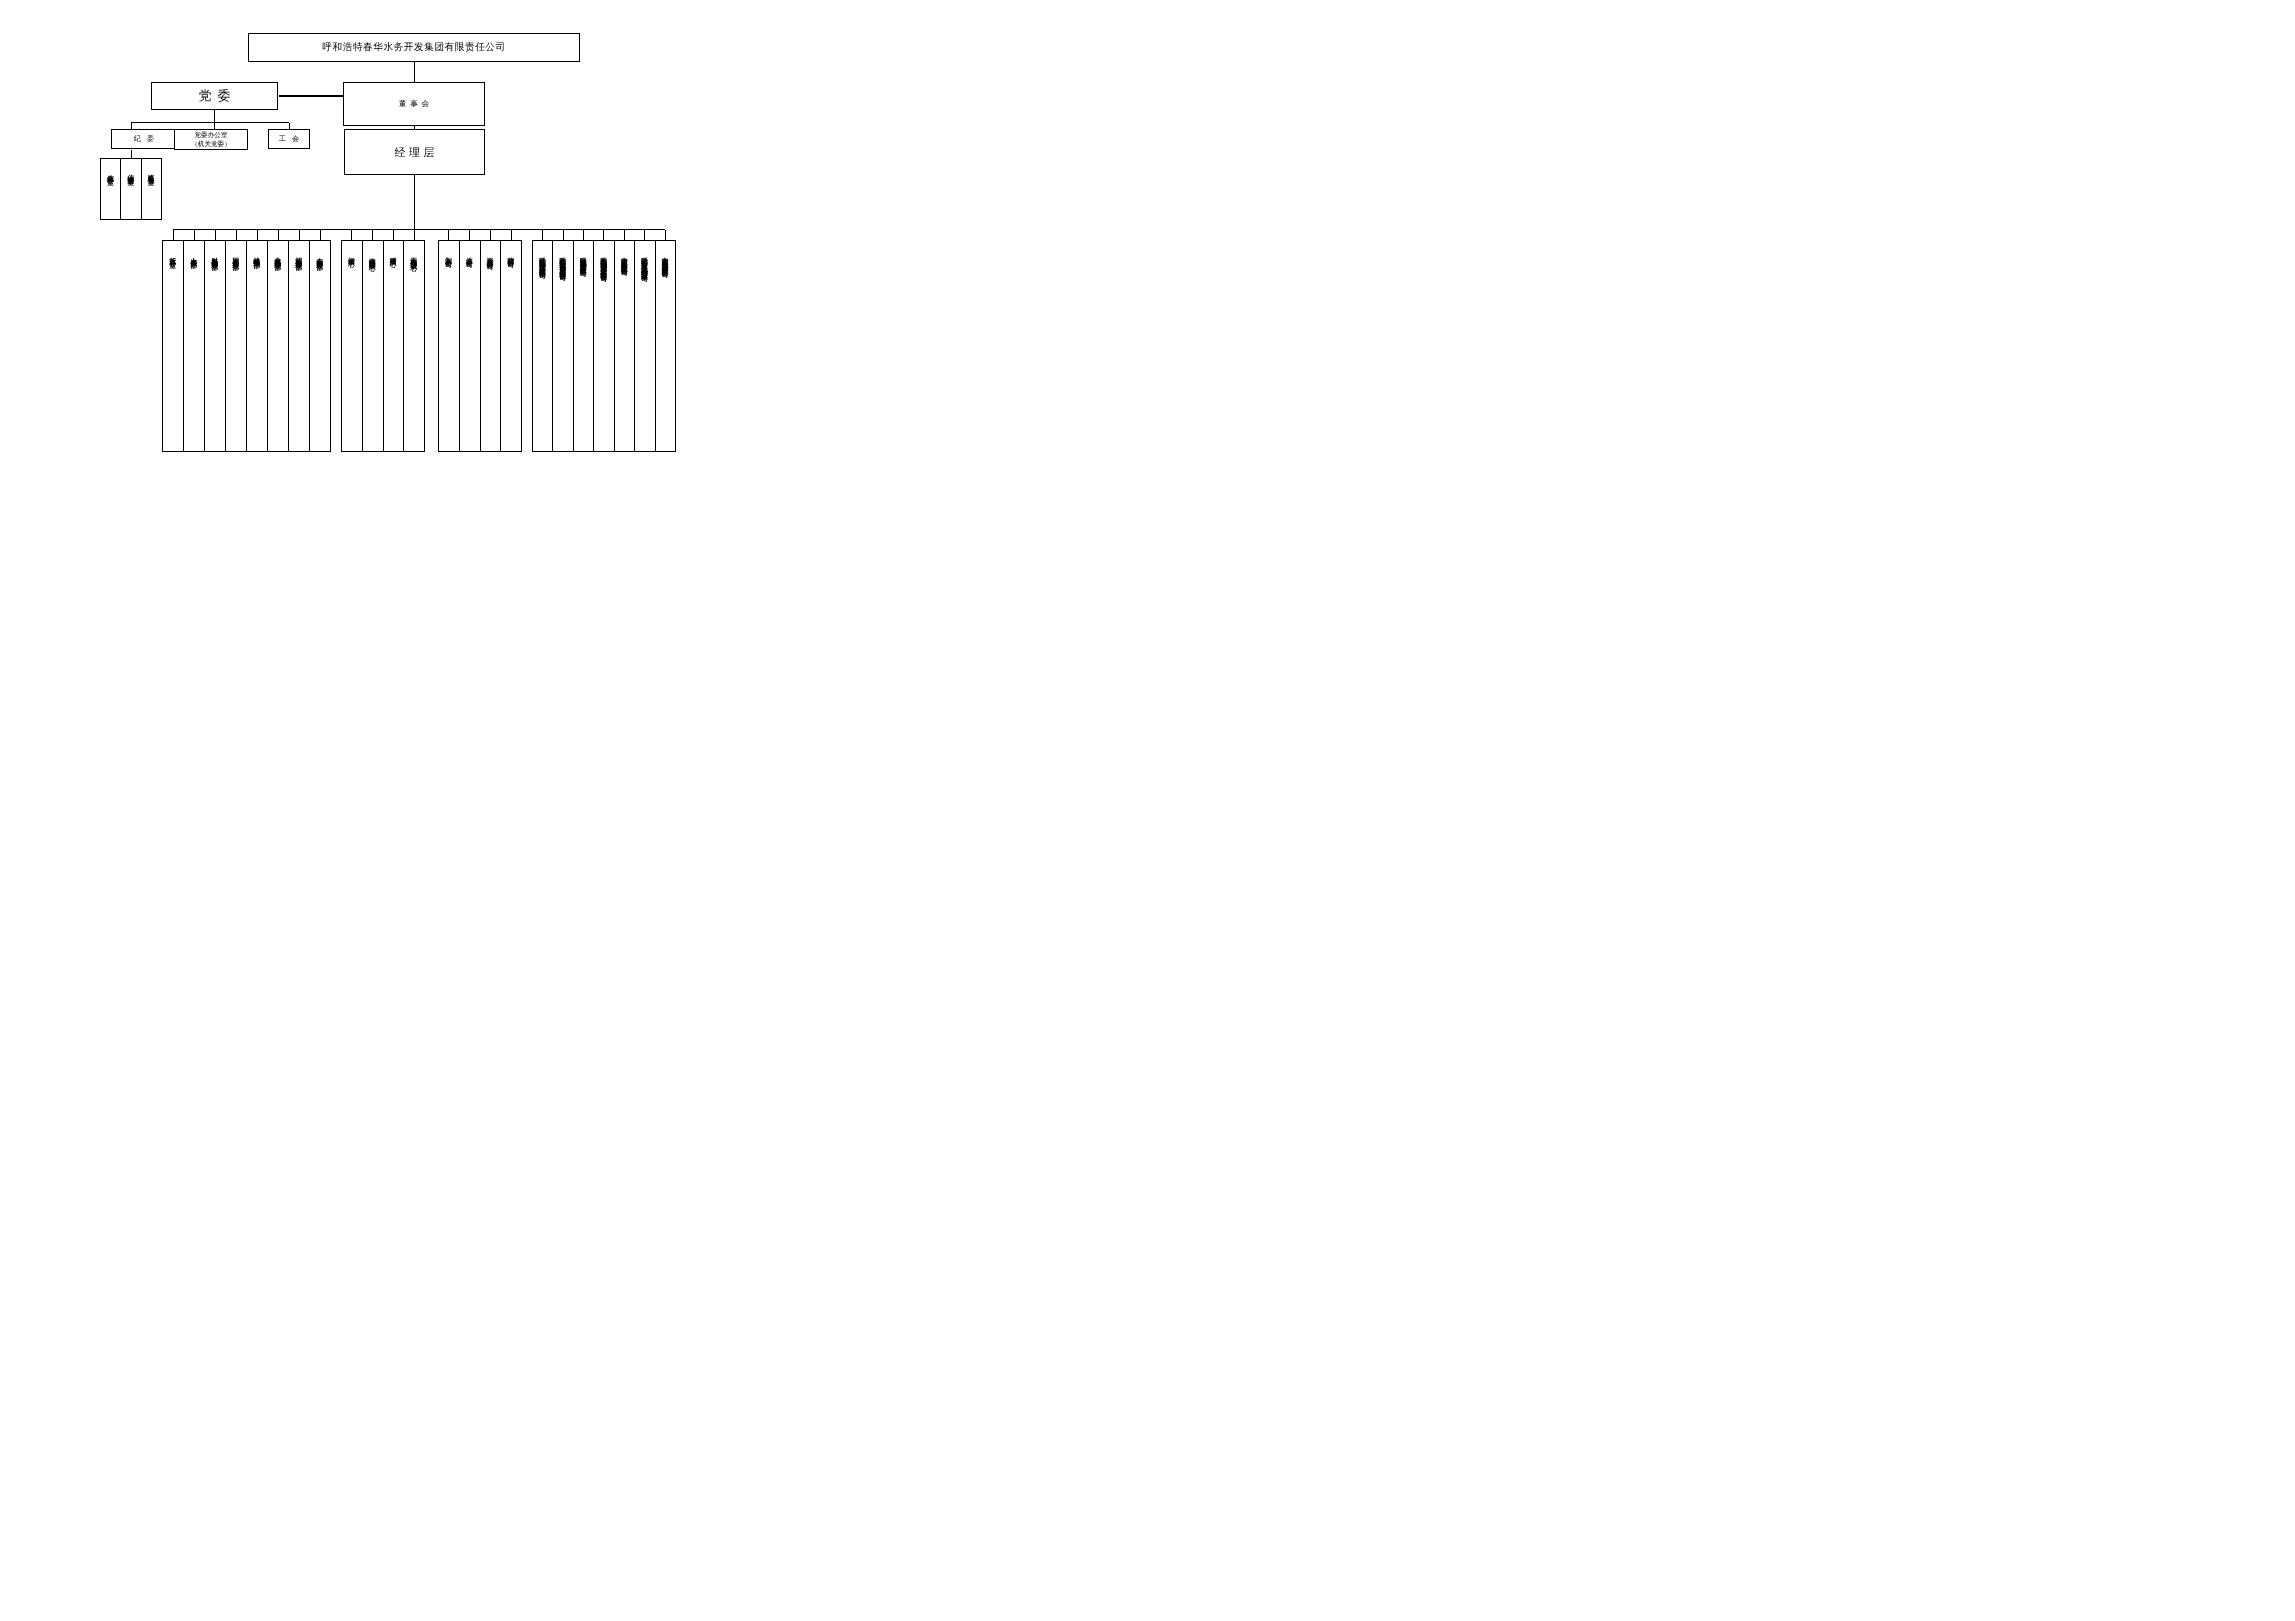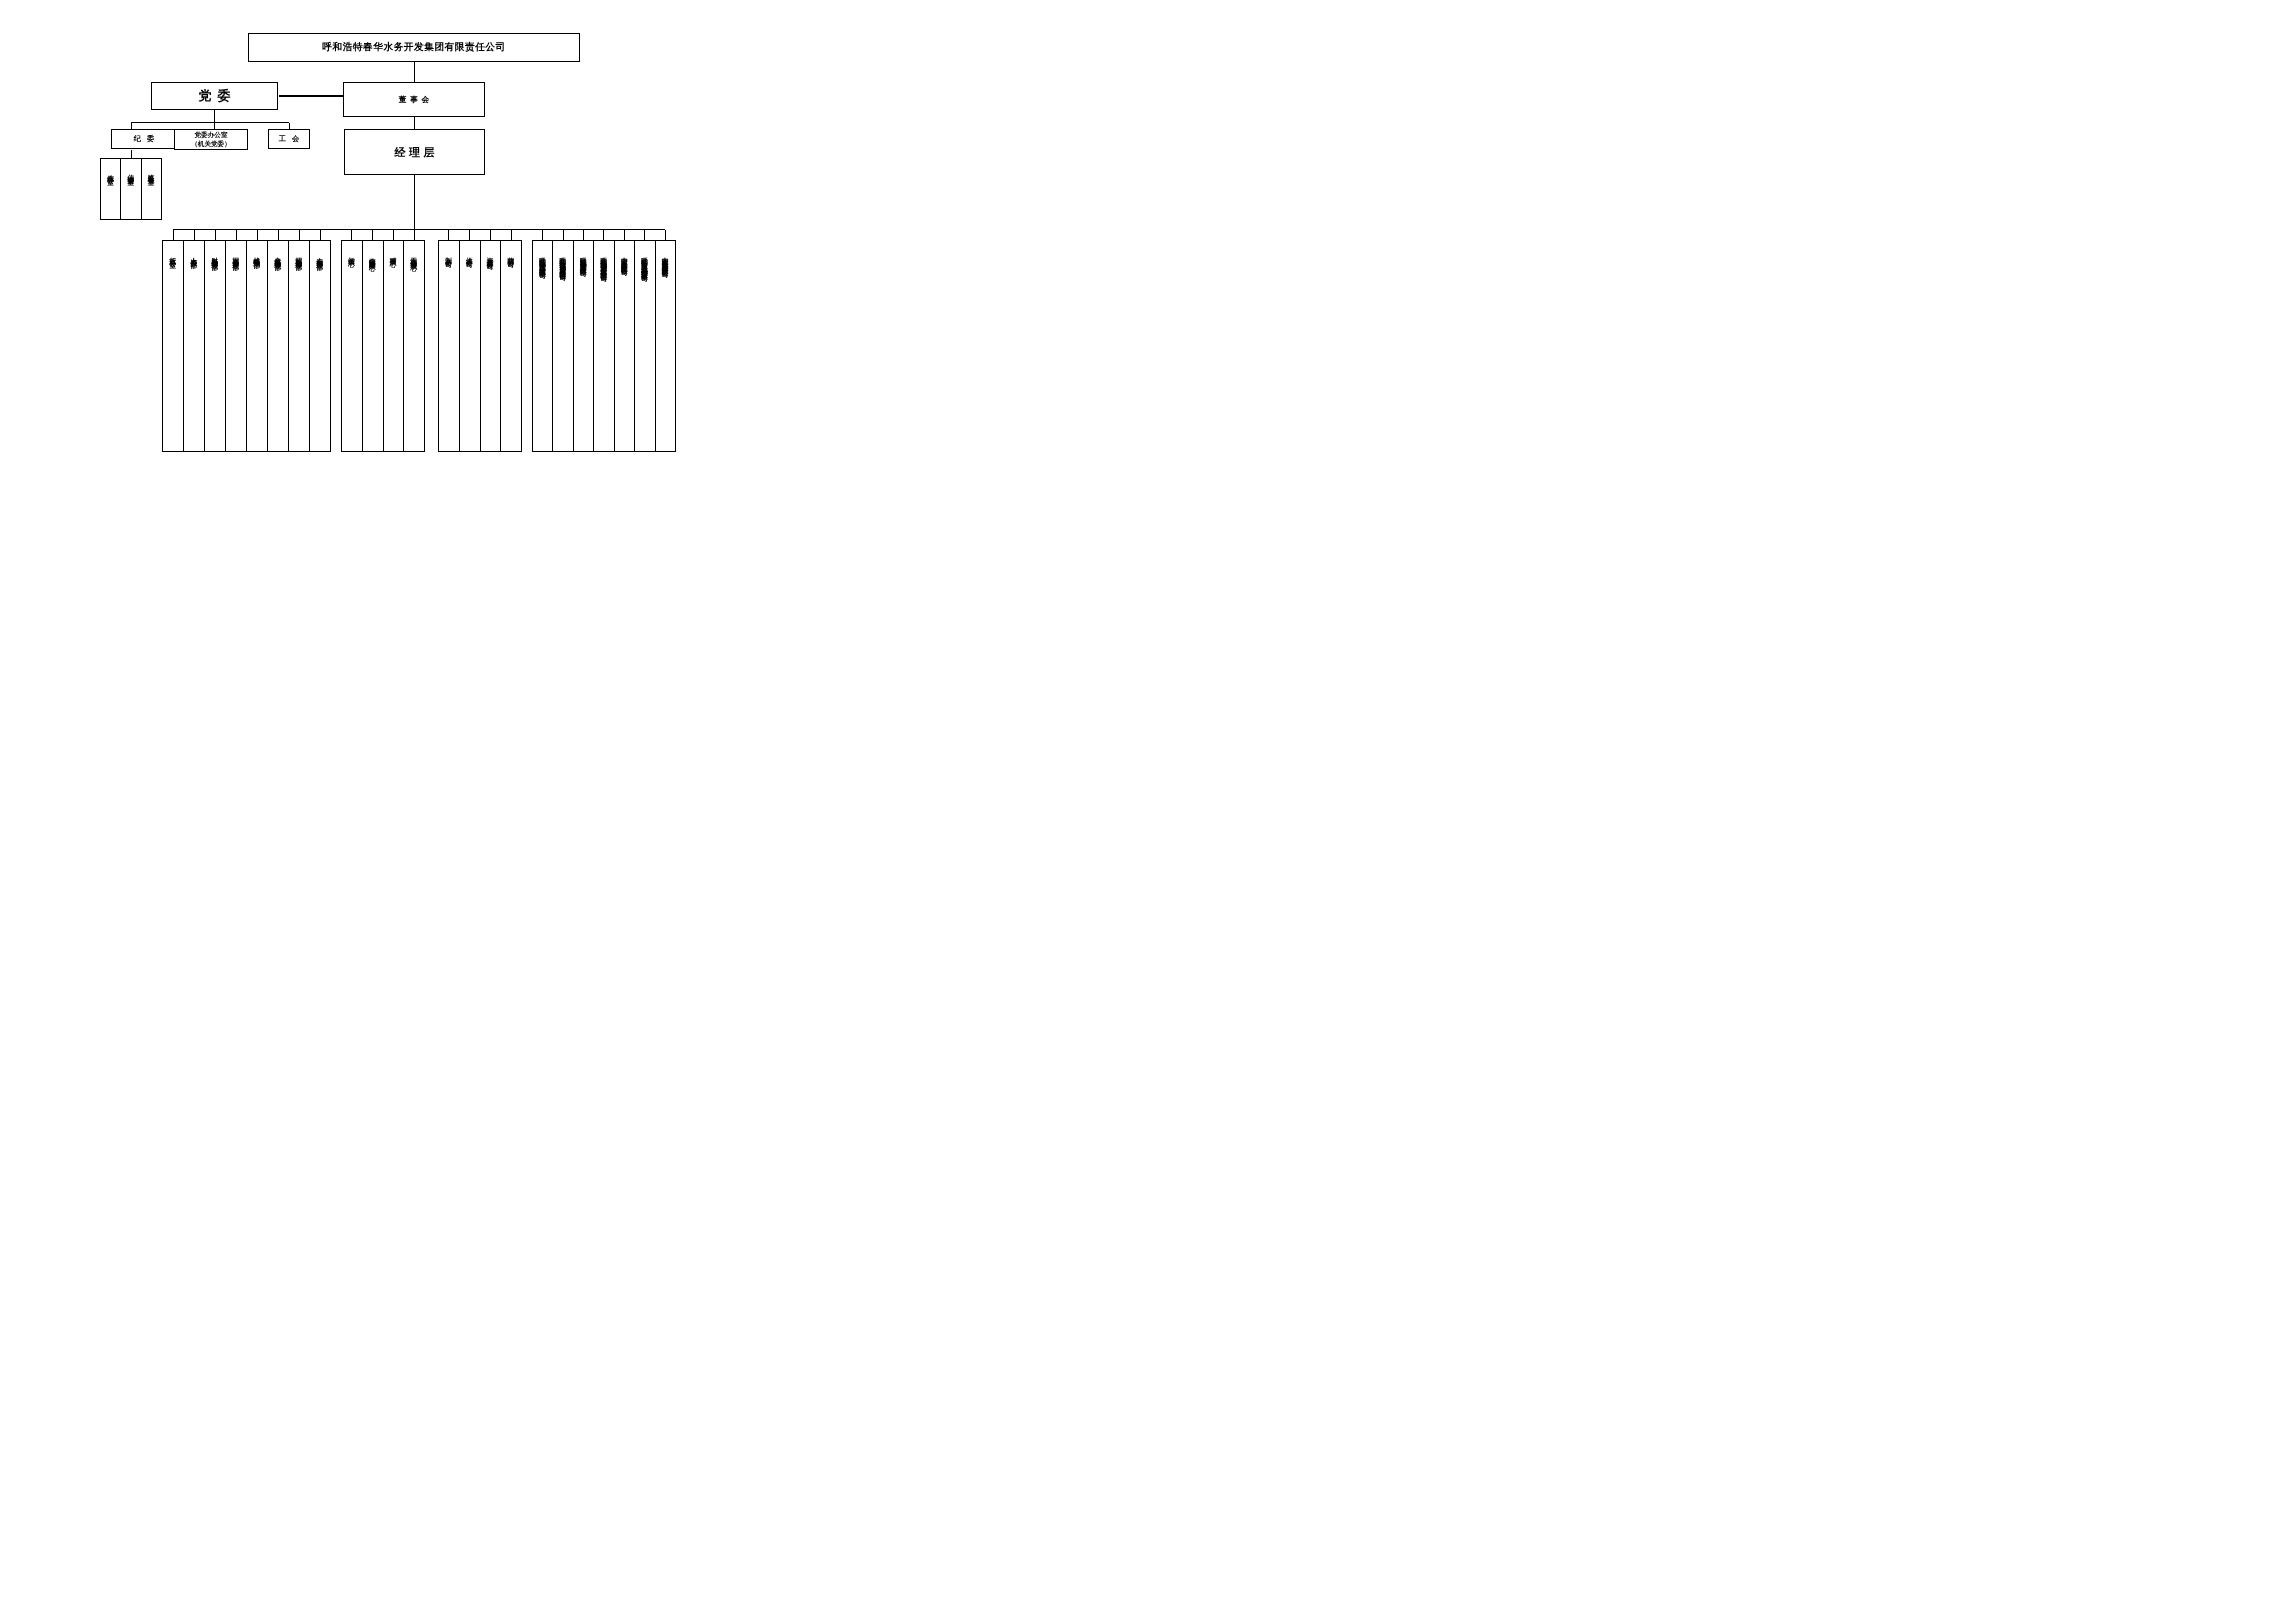--- a/index.html
+++ b/index.html
@@ -1,28 +1,28 @@
 <!DOCTYPE html>
 <html style="font-size:8.2px"><head>
 <meta charset="utf-8">
 <style>
   html,body{margin:0;padding:0;background:#ffffff;}
   body{font-family:"Liberation Serif", serif;color:#000;}
   #canvas{position:relative;width:765px;height:541px;background:#fff;overflow:hidden;}
 
   .box{position:absolute;box-sizing:border-box;border:1px solid #000;background:#fff;
        display:flex;flex-direction:column;align-items:center;justify-content:center;
-       font-weight:bold;text-align:center;}
+       font-weight:normal;text-align:center;}
   .line{position:absolute;background:#000;}
 
   #title-box{left:248px;top:33px;width:332px;height:29px;border-width:1.5px;
              font-size:9.7px;letter-spacing:0.5px;}
 
   #party-box{left:151px;top:82px;width:127px;height:28px;font-size:13px;}
-  #board-box{left:343px;top:82px;width:142px;height:35px;font-size:7.7px;}
+  #board-box{left:343px;top:82px;width:142px;height:44px;font-size:7.7px;}
   #mgmt-box{left:344px;top:129px;width:141px;height:46px;font-size:11px;}
   #discipline-box{left:111px;top:129px;width:66px;height:20.4px;font-size:7.2px;}
   #party-office-box{left:174px;top:129px;width:74px;height:21px;font-size:6.6px;line-height:1.3;}
   #union-box{left:268px;top:129px;width:42px;height:20.4px;font-size:7.2px;justify-content:center;}
 
   .ls-wide{letter-spacing:6.1px;padding-left:6.1px;}
   .ls-mid{letter-spacing:3.6px;padding-left:3.6px;}
 
   
   #ln-title-board{left:414px;top:62px;width:1px;height:20px;}

